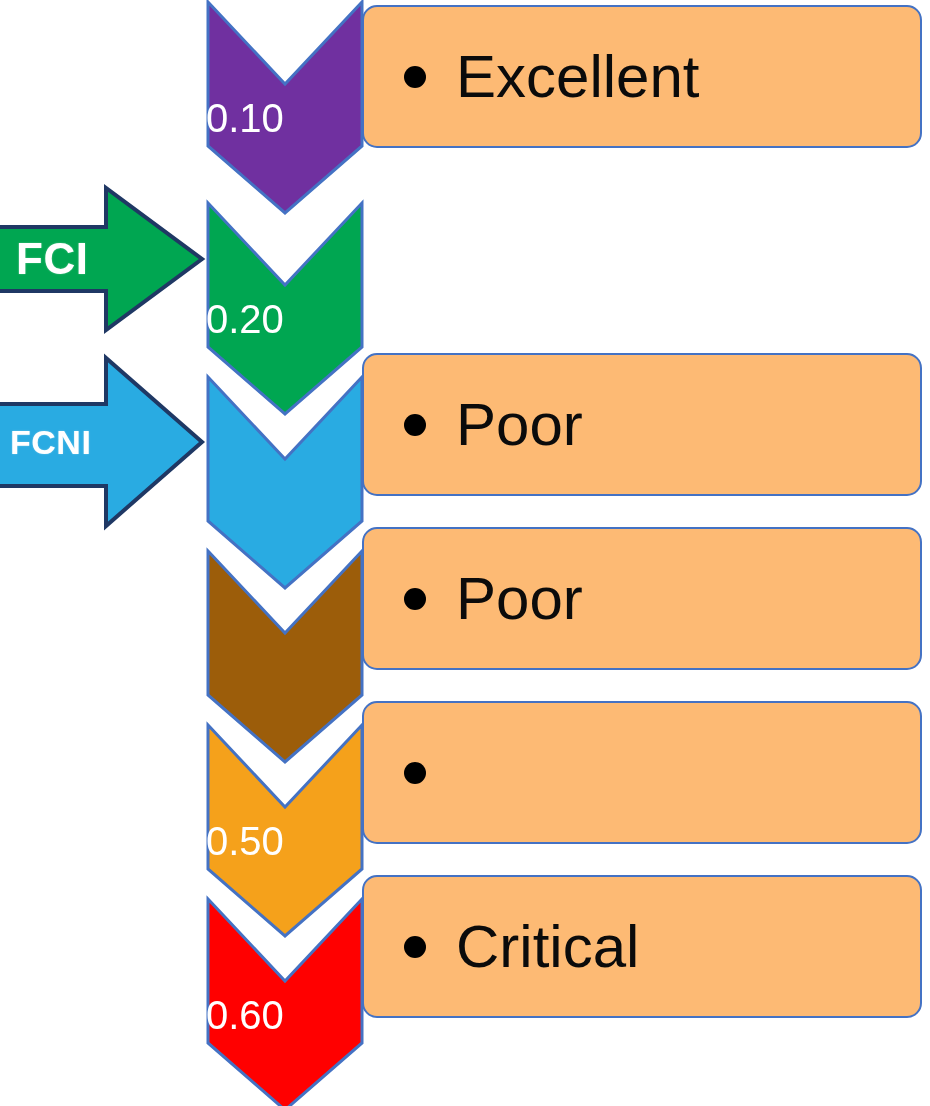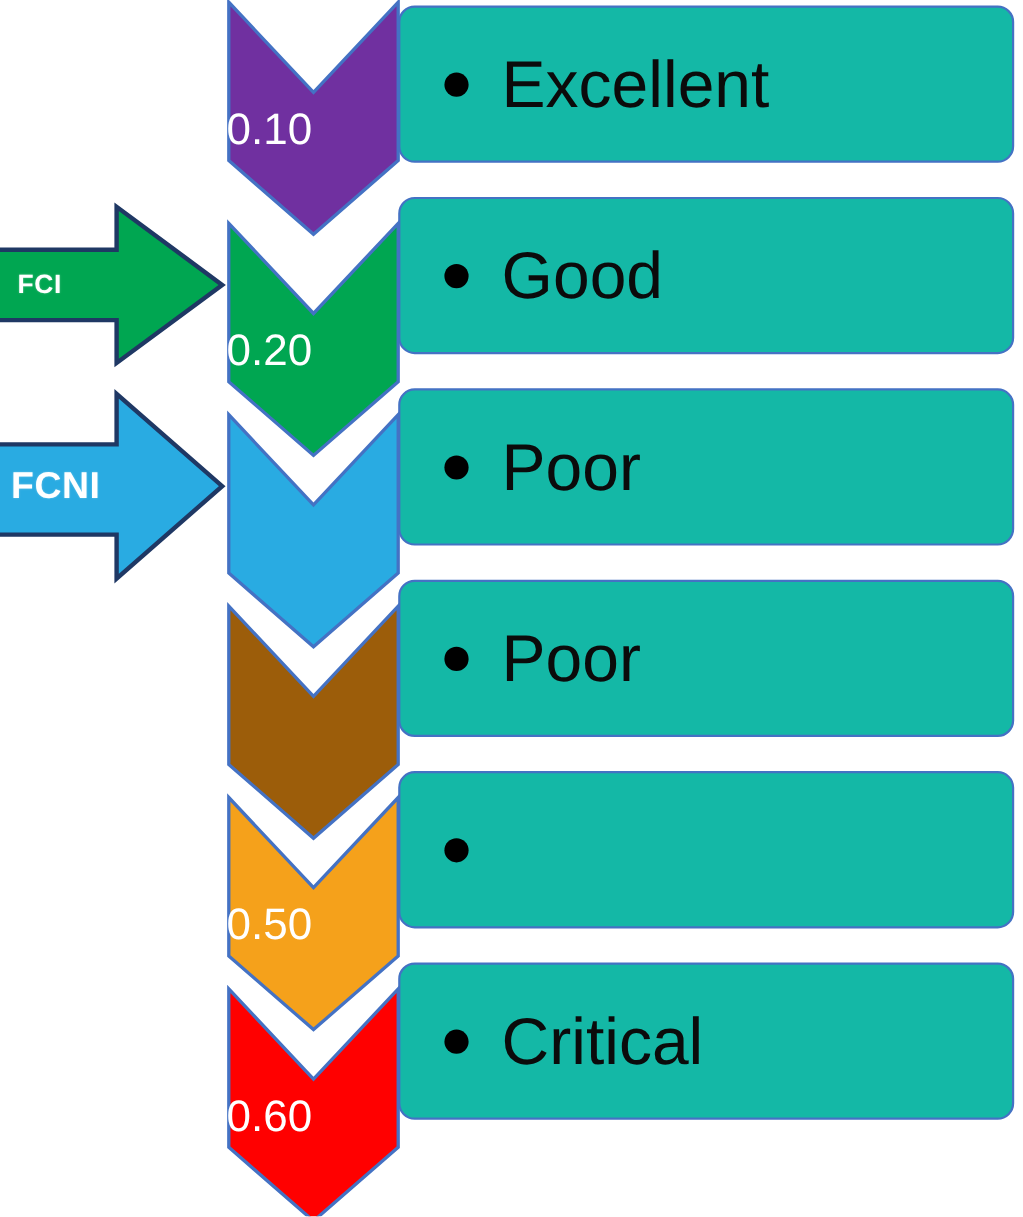--- a/index.html
+++ b/index.html
@@ -31,21 +31,21 @@
     line-height:40px;
     white-space:nowrap;
   }
 
   
   .label-box{
     position:absolute;
     left:362px;
     width:560px;
     box-sizing:border-box;
-    background:#14b8a6;
+    background:#fdba74;
     border:2px solid #4472C4;
     border-radius:15px;
     display:flex;
     align-items:center;
   }
   .bullet{
     display:inline-block;
     width:22px;height:22px;
     border-radius:50%;
     background:#000000;
@@ -62,21 +62,21 @@
 </style>
 </head>
 <body>
 
 <div id="stage">
 
   <div class="arrow" style="left:-12px;top:186px;width:216px;height:146px;">
     <svg width="216" height="146" viewBox="0 0 216 146">
       <polygon points="0,41 118,41 118,2 214,73 118,144 118,105 0,105" fill="#00A651" stroke="#1F3864" stroke-width="4" stroke-linejoin="miter"></polygon>
     </svg>
-    <span class="arrow-label" style="left:28px;top:55px;font-size:24px;line-height:36px;">FCI</span>
+    <span class="arrow-label" style="left:28px;top:55px;font-size:44px;line-height:36px;">FCI</span>
   </div>
 
   <div class="arrow" style="left:-12px;top:356px;width:216px;height:172px;">
     <svg width="216" height="172" viewBox="0 0 216 172">
       <polygon points="0,48 118,48 118,2 214,86 118,170 118,130 0,130" fill="#29ABE2" stroke="#1F3864" stroke-width="4" stroke-linejoin="miter"></polygon>
     </svg>
     <span class="arrow-label" style="left:22px;top:68px;font-size:34px;line-height:36px;">FCNI</span>
   </div>
 
   <div class="chev" style="top:897px;height:215px;z-index:1;">
@@ -117,24 +117,20 @@
       <polygon points="2,2 79,84 156,2 156,146 79,213 2,146" fill="#7030A0" stroke="#4472C4" stroke-width="3" stroke-linejoin="miter"></polygon>
     </svg>
     <span class="chev-value" style="top:98px;">0.10</span>
   </div>
 
   <div class="label-box" style="top:5px;height:143px;">
     <span class="bullet"></span>
     <span class="label-text">Excellent</span>
   </div>
 
-  <div class="label-box" style="top:179px;height:143px;">
-    <span class="bullet"></span>
-    <span class="label-text">Good</span>
-  </div>
 
   <div class="label-box" style="top:353px;height:143px;">
     <span class="bullet"></span>
     <span class="label-text">Poor</span>
   </div>
 
   <div class="label-box" style="top:527px;height:143px;">
     <span class="bullet"></span>
     <span class="label-text">Poor</span>
   </div>

